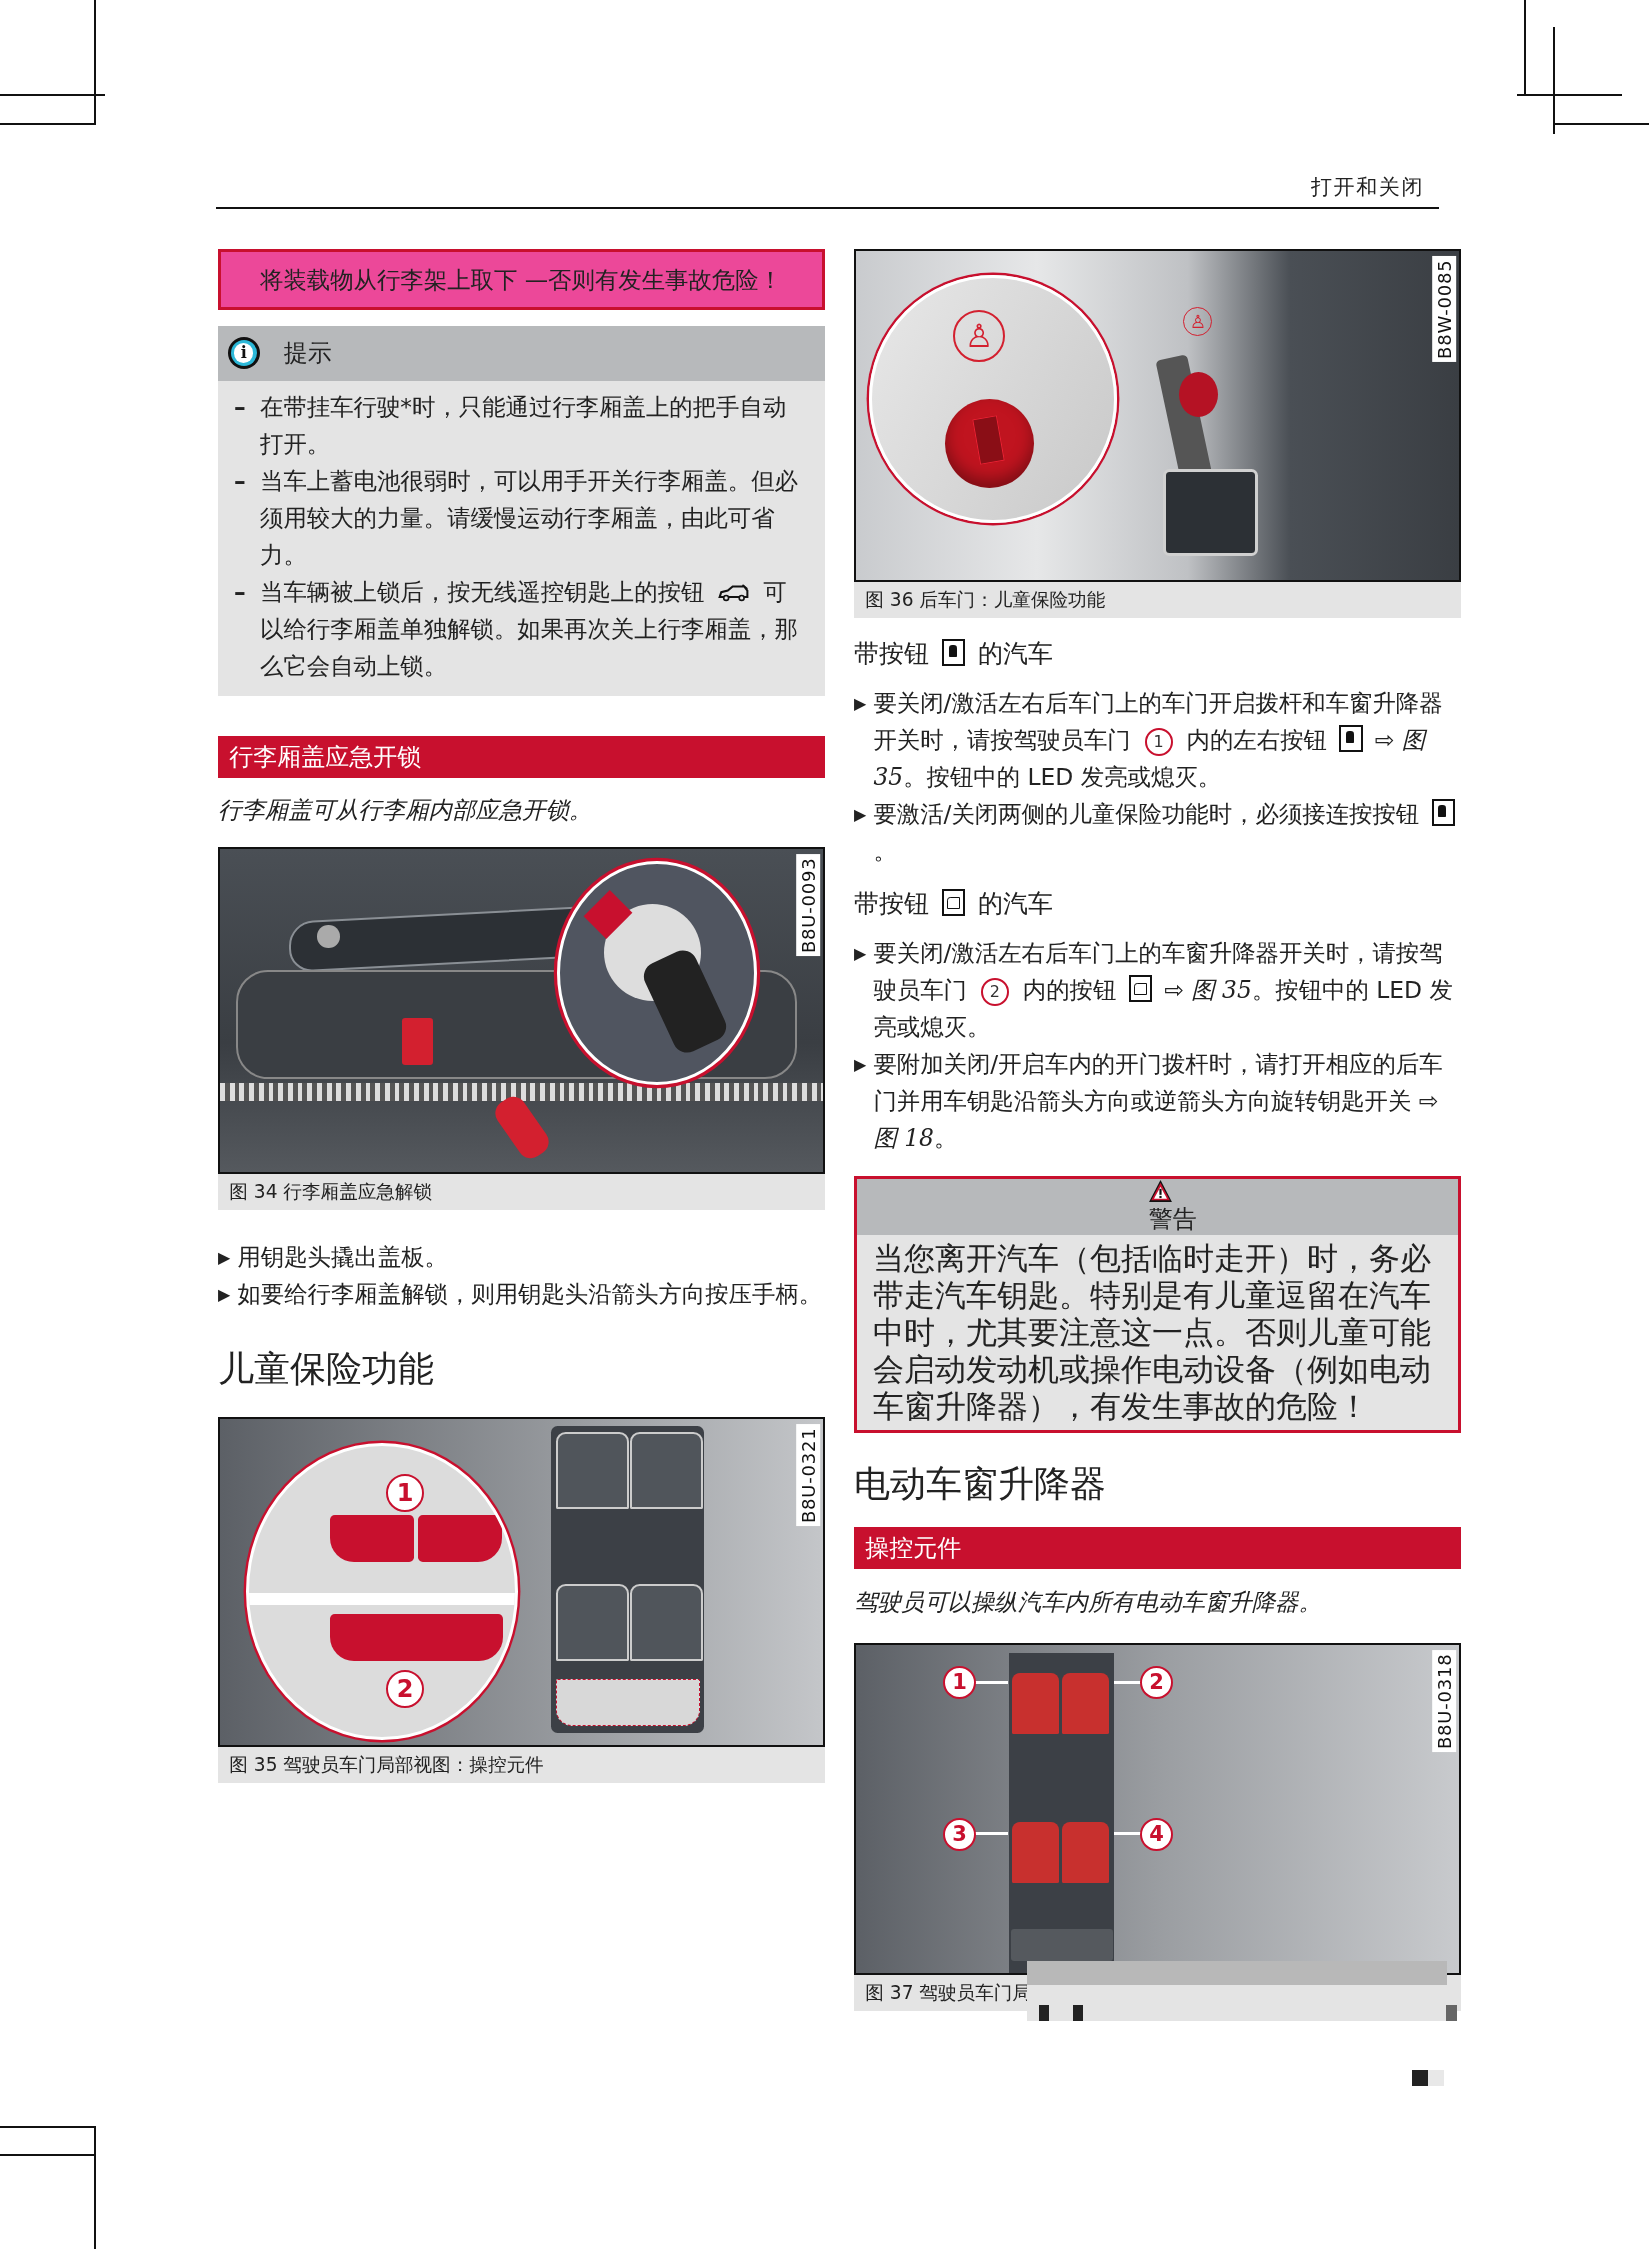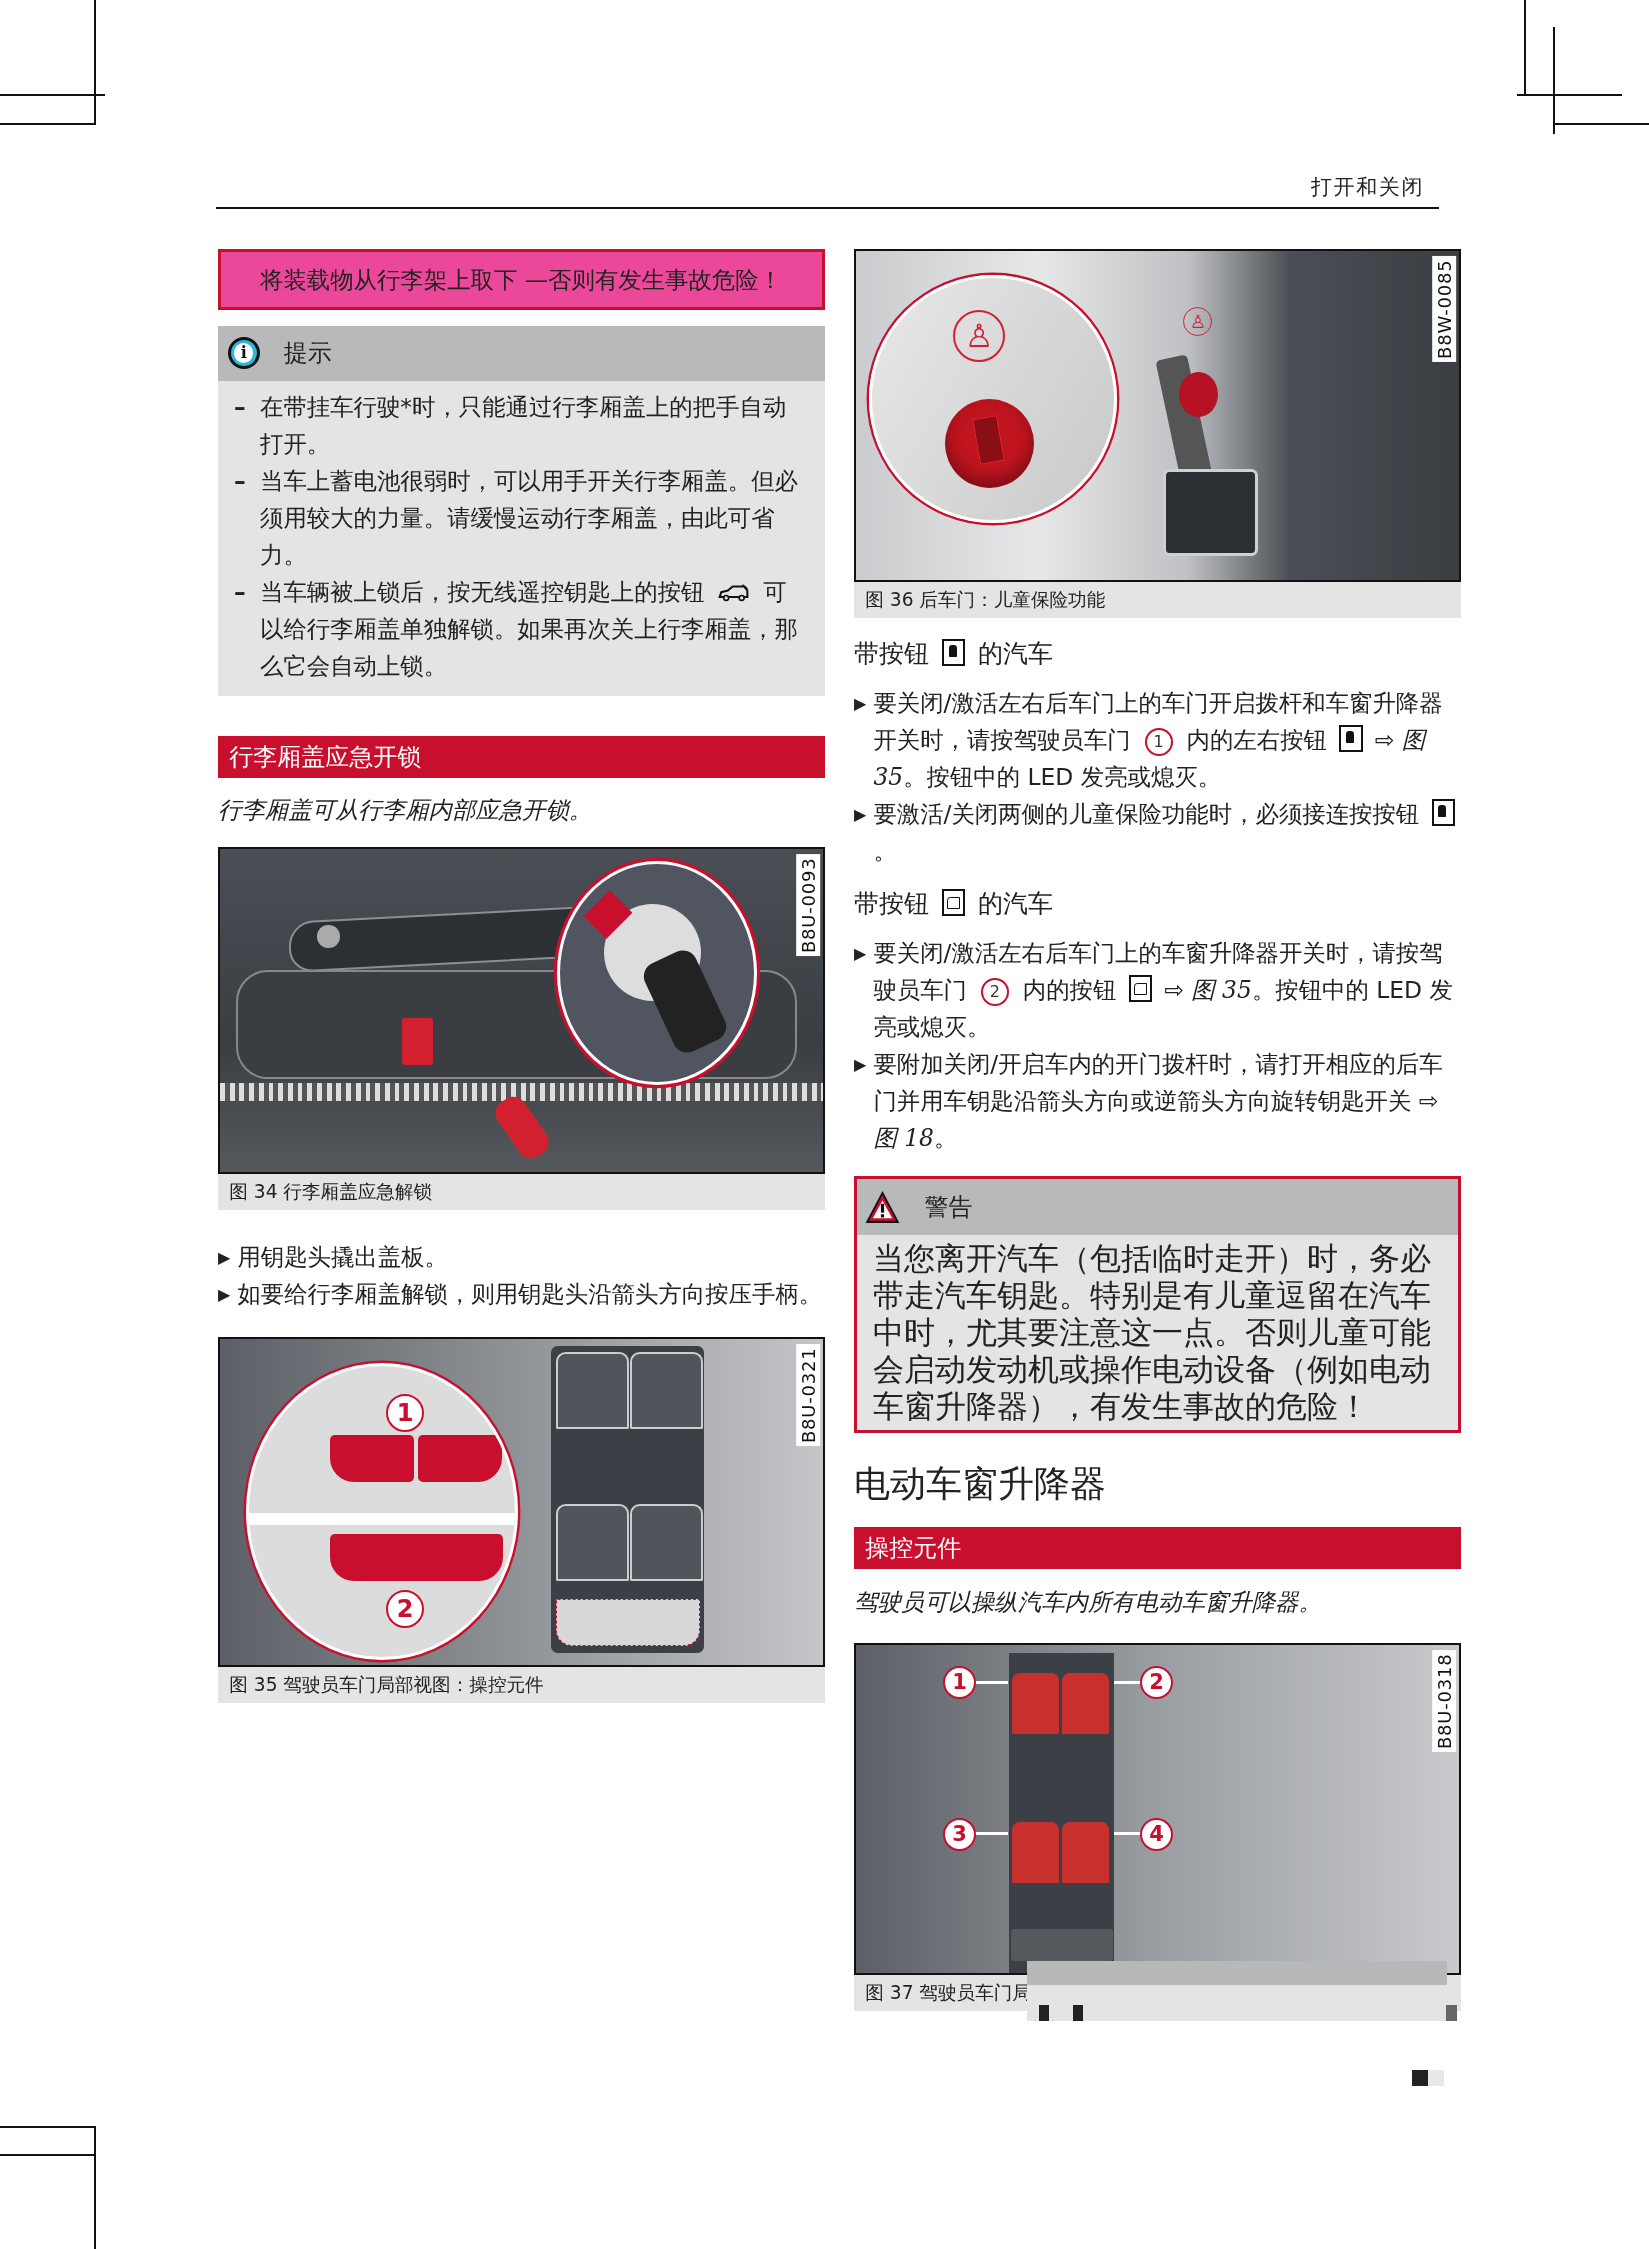--- a/index.html
+++ b/index.html
@@ -37,21 +37,21 @@
 
   .bullet { display:flex; font-size:23.4px; line-height:37px; }
   .tri { width:19.4px; flex:none; font-size:16px; line-height:37px; }
   .icon-box { display:inline-block; width:19.4px; height:22.6px; border:2.4px solid #111; vertical-align:-4px; position:relative; margin:0 4.8px; }
   .icon-box .child { position:absolute; left:4.8px; top:4px; width:8px; height:12px; background:#111; border-radius:3.2px 3.2px 0.8px 0.8px; }
   .icon-box .win { position:absolute; left:3.2px; top:5.6px; width:11.3px; height:9.7px; border:1.6px solid #111; border-radius:3.2px 0 0 0; }
   .circ { display:inline-block; width:24px; height:24px; border:2.4px solid #c8102e; border-radius:50%; text-align:center; line-height:24px; font-size:16px; color:#333; margin:0 6.5px; vertical-align:0.8px; }
   .xref { font-style:italic; font-family:"DejaVu Serif",serif; }
 
   .warn-box { border:3.2px solid #c8102e; background:#e4e4e4; }
-  .warn-head { background:#b7b9bb; height:56px; display:flex; align-items:center; padding-left:6.5px; }
+  .warn-head { background:#b7b9bb; height:56px; display:flex; align-items:center; padding-left:6.5px;flex-direction:column; }
   .warn-title { font-size:24px; margin-left:24px; }
   .warn-body { padding:4.8px 16px 4.8px 16px; font-size:31px; line-height:37px; }
 
   .pix { position:absolute; }
 </style>
 </head>
 <body>
 
 <div class="crop" style="left:94px;top:0;width:1.6px;height:123px;"></div>
 <div class="crop" style="left:0;top:94px;width:105px;height:1.6px;"></div>
@@ -131,20 +131,21 @@
     <div class="bullet">
         <span class="tri">▶</span>
         <span>用钥匙头撬出盖板。</span>
       </div>
     <div class="bullet">
         <span class="tri">▶</span>
         <span>如要给行李厢盖解锁，则用钥匙头沿箭头方向按压手柄。</span>
       </div>
   </div>
 
+  <div class="section-h1" style="margin-top:32px;">儿童保险功能</div>
 
   <div style="margin-top:24px;">
     <div class="figure" style="height:326px;background:linear-gradient(90deg,#5c6066,#9a9da1 60%,#c4c6c9);">
       <div class="abs" style="left:331px;top:6.5px;width:153px;height:307px;background:#3c4046;border-radius:6.5px;">
         <div class="abs" style="left:4.8px;top:6.5px;width:69px;height:73px;background:#50555b;border:2.4px solid #ccc;border-radius:9.7px 9.7px 1.6px 1.6px;"></div>
         <div class="abs" style="left:79px;top:6.5px;width:69px;height:73px;background:#50555b;border:2.4px solid #ccc;border-radius:9.7px 9.7px 1.6px 1.6px;"></div>
         <div class="abs" style="left:4.8px;top:158px;width:69px;height:73px;background:#50555b;border:2.4px solid #ccc;border-radius:9.7px 9.7px 1.6px 1.6px;"></div>
         <div class="abs" style="left:79px;top:158px;width:69px;height:73px;background:#50555b;border:2.4px solid #ccc;border-radius:9.7px 9.7px 1.6px 1.6px;"></div>
         <div class="abs" style="left:4.8px;top:253px;width:142px;height:45px;background:#d8d8d8;border:1.6px dashed #c8102e;border-radius:1.6px 1.6px 16px 16px;"></div>
       </div>

